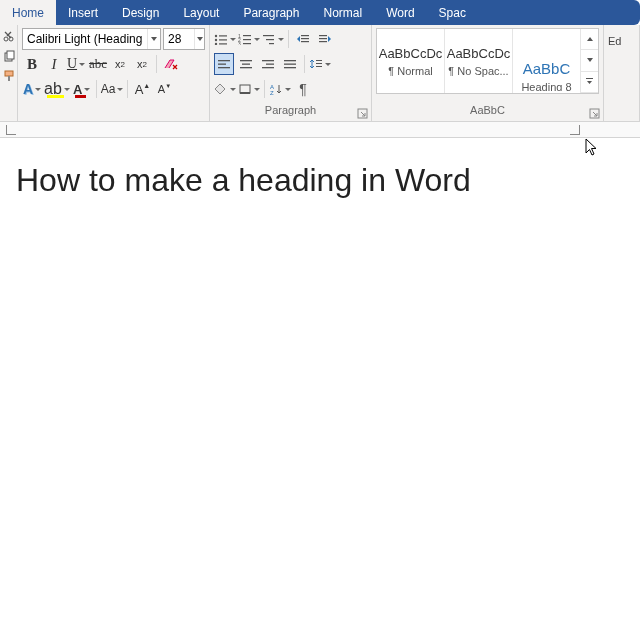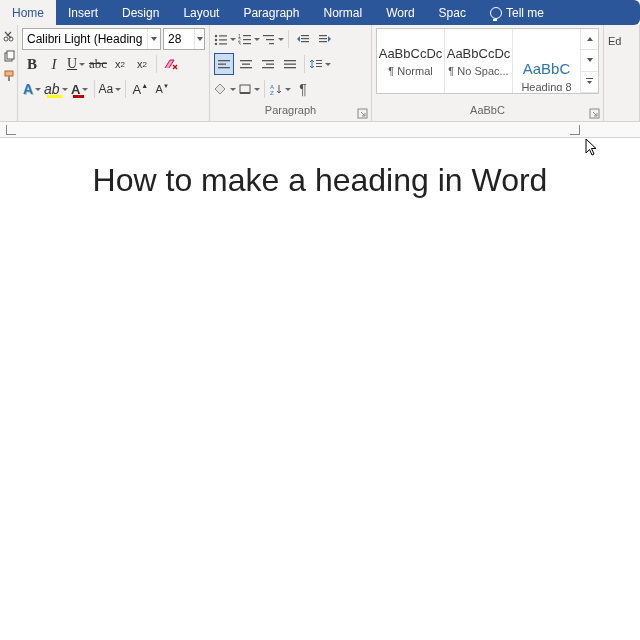--- a/index.html
+++ b/index.html
@@ -61,21 +61,21 @@
   
   .editg { width: 36px; }
   .editg .group-body { padding-top:10px; }
 
   
   .ruler { height:16px; background:#f9f9f9; border-bottom:1px solid #d4d4d4; position:relative; }
   .ruler .tab-stop { position:absolute; left:6px; top:3px; width:10px; height:10px; border:1px solid #888; border-top:none; border-right:none;}
   .ruler .right-mark { position:absolute; right:60px; top:3px; width:10px; height:10px; border:1px solid #888; border-top:none; border-left:none;}
 
   
-  .doc { background:#fff; padding:24px 16px;text-align:center; }
+  .doc { background:#fff; padding:24px 16px; }
   .heading-text { font-family: "Calibri Light","Segoe UI Light",sans-serif; font-size:32px; font-weight:300; color:#222; }
 
   
   .cursor-arrow { position:absolute; left:585px; top:138px; pointer-events:none; }
 
   
   .tri-down { width:0;height:0;border-left:3px solid transparent;border-right:3px solid transparent;border-top:4px solid #555; }
   .tri-up { width:0;height:0;border-left:3px solid transparent;border-right:3px solid transparent;border-bottom:4px solid #555; }
 
   
@@ -86,24 +86,20 @@
 
 <div class="tabs">
   <div class="tab active">Home</div>
   <div class="tab">Insert</div>
   <div class="tab">Design</div>
   <div class="tab">Layout</div>
   <div class="tab">Paragraph</div>
   <div class="tab">Normal</div>
   <div class="tab">Word</div>
   <div class="tab">Spac</div>
-  <div class="tab tellme">
-    <span class="bulb"></span>
-    <span>Tell me</span>
-  </div>
 </div>
 
 <div class="ribbon">
 
   <div class="group clip">
     <div class="group-body">
       <div class="miniicon">
           <svg width="12" height="12">
             <path d="M2 2 L8 8 M8 2 L4 6" stroke="#555" stroke-width="1.3" fill="none"></path>
             <circle cx="3" cy="9" r="2" fill="none" stroke="#555"></circle>
@@ -157,21 +153,21 @@
               <path d="M2 11 L7 3 L11 3 L6 11" fill="#f4a6b8" stroke="#d06"></path>
               <path d="M10 8 L14 12 M14 8 L10 12" stroke="#c00" stroke-width="1.3"></path>
             </svg>
           </div>
       </div>
       <div class="row">
         <div class="btn dd">
             <span style="font-weight:bold;font-size:14px;color:#2e74b5;text-shadow:1px 1px 0 #9cc3e6">A</span>
           </div>
         <div class="btn dd" style="position:relative">
-            <span style="font-style:italic;font-size:14px">ab</span>
+            <span style="font-size:16px">ab</span>
             <span class="colorbar" style="background:#ffff00"></span>
           </div>
         <div class="btn dd" style="position:relative">
             <span style="font-size:13px;font-weight:bold">A</span>
             <span class="colorbar" style="background:#c00000"></span>
           </div>
         <div class="sep"></div>
         <div class="btn dd">
             <span style="font-size:12px">Aa</span>
           </div>

